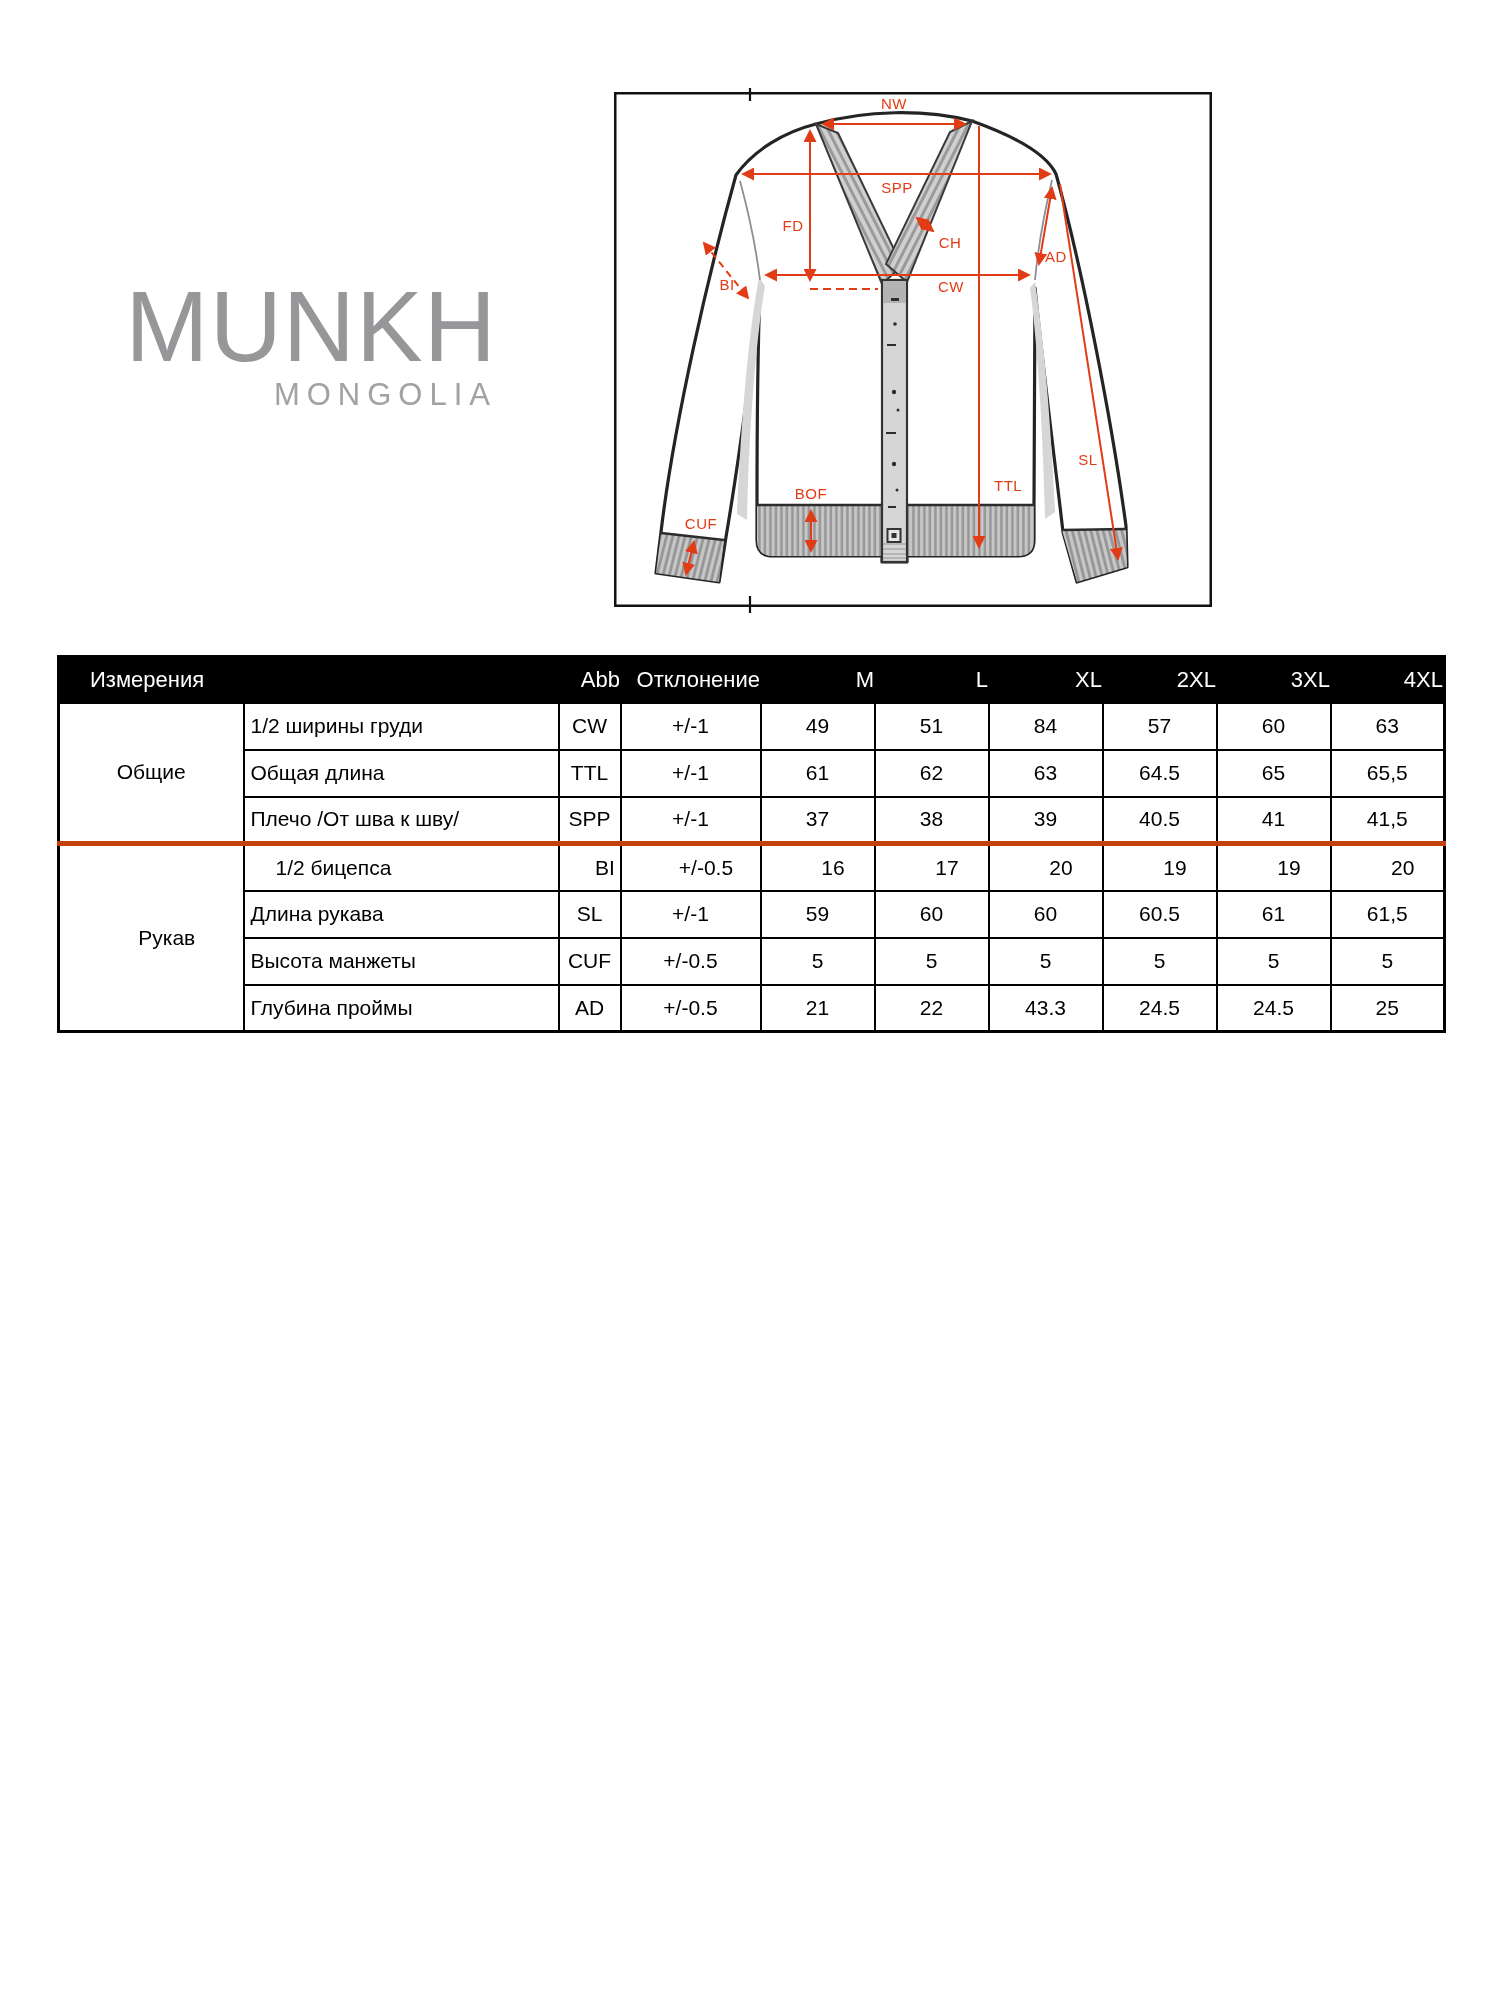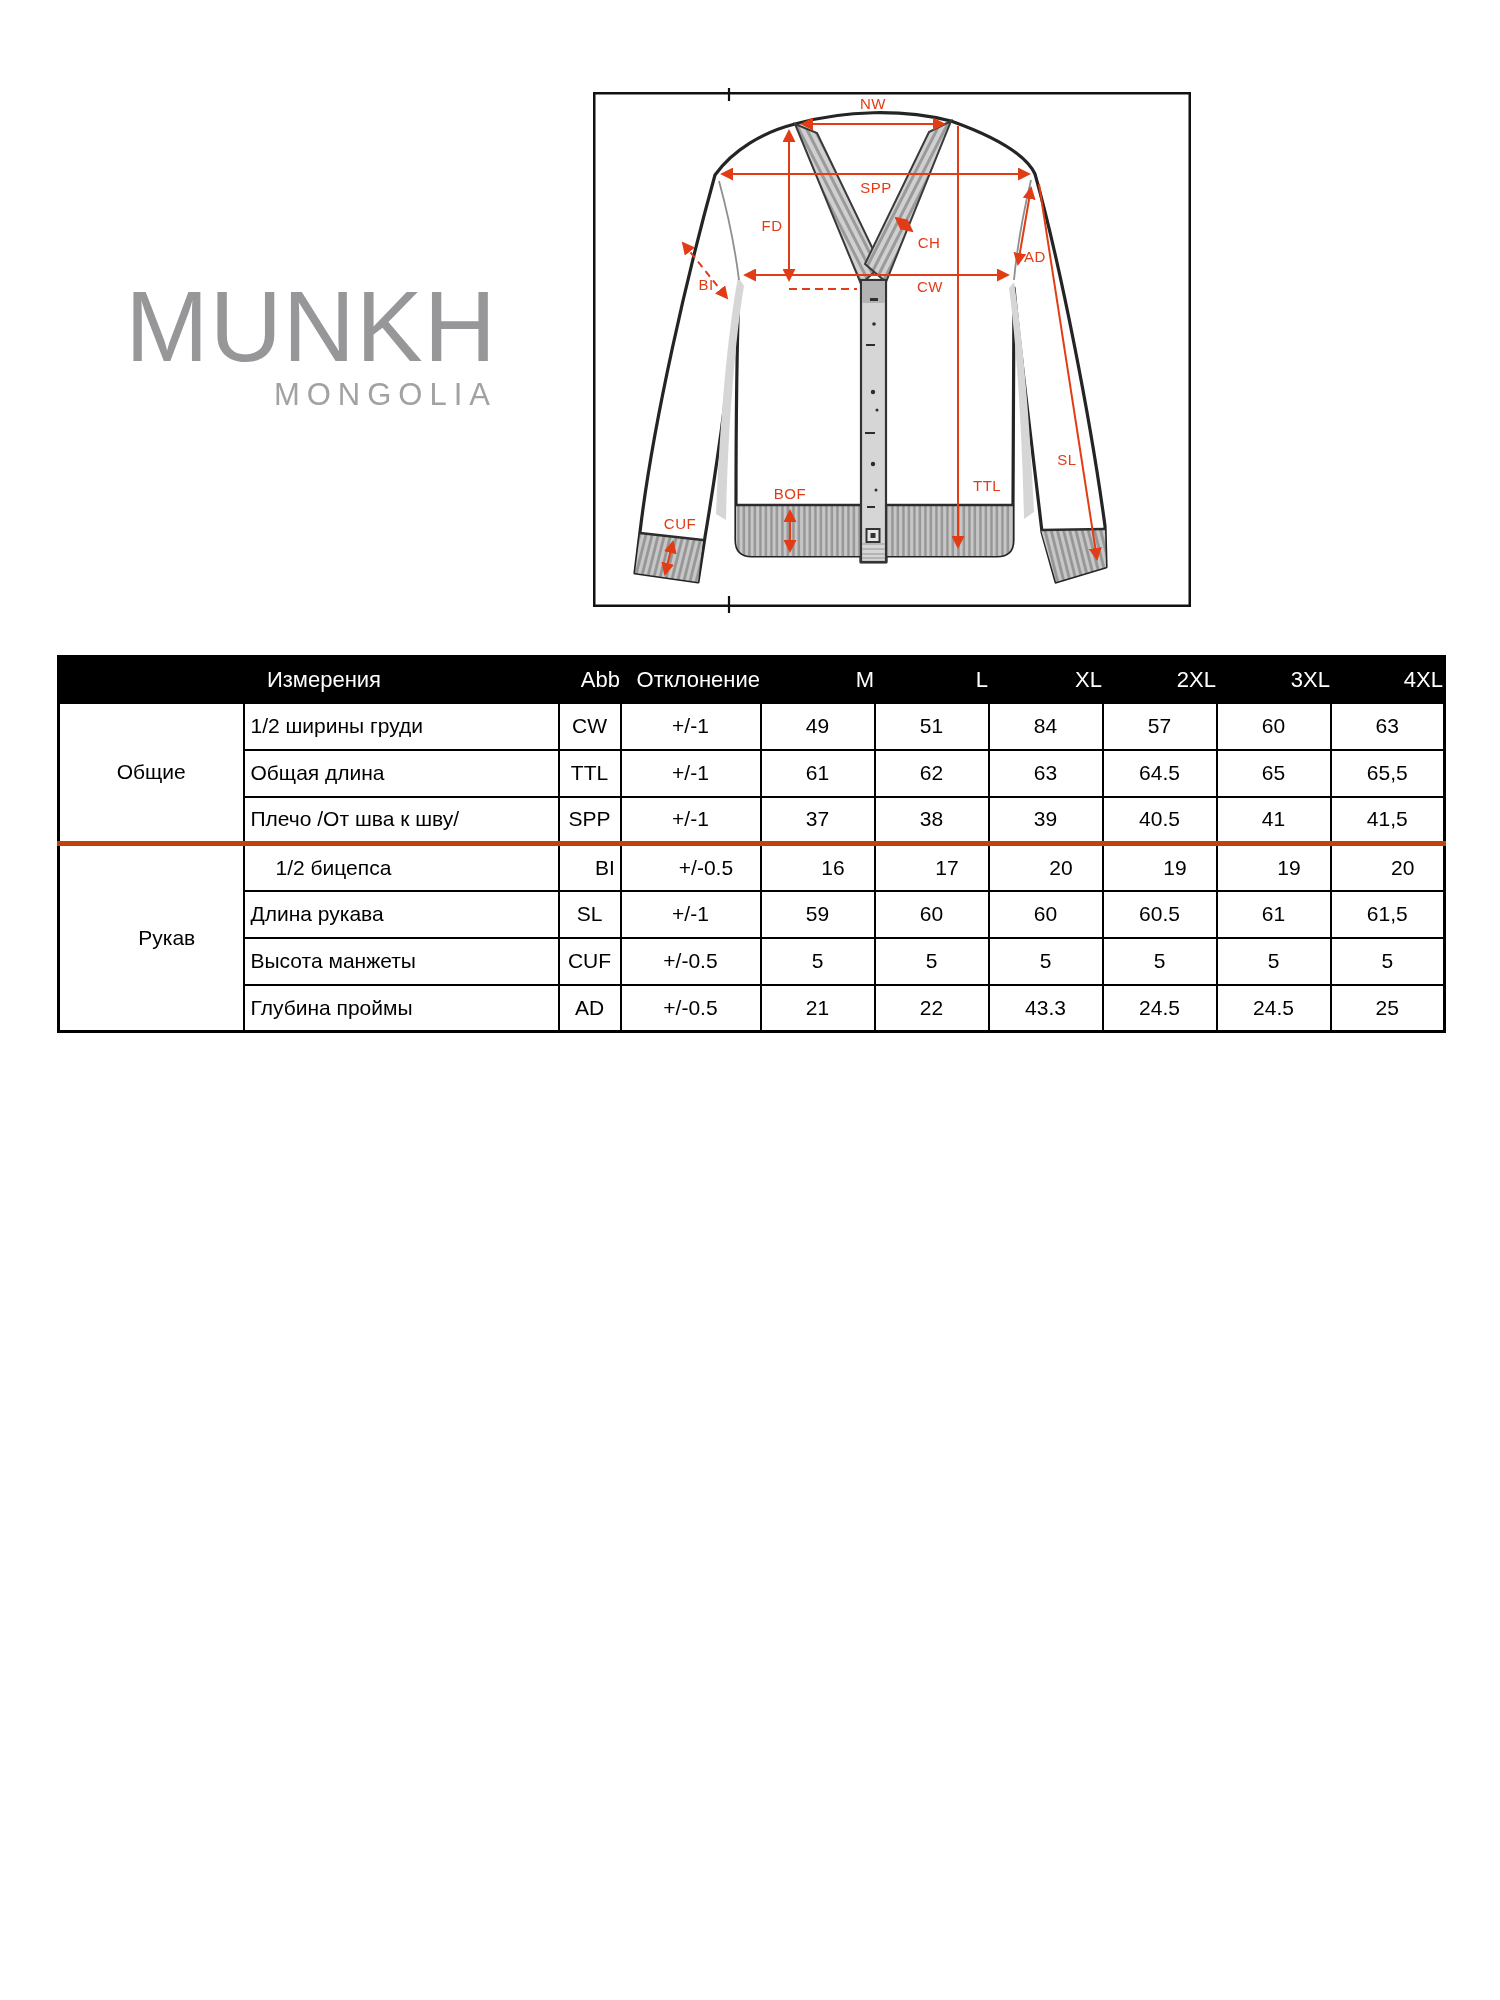--- a/index.html
+++ b/index.html
@@ -14,35 +14,35 @@
   .logo-brand {
     font-size:100px; line-height:100px; font-weight:400;
     color:#97979a; letter-spacing:1px; white-space:nowrap;
   }
   .logo-sub {
     margin-top:4px; font-size:31px; line-height:30px; font-weight:400;
     color:#a2a2a5; letter-spacing:7px; padding-left:7px; white-space:nowrap;
   }
 
   
-  .diagram { position:absolute; left:593px; top:92px; width:598px; height:515px; }
+  .diagram { position:absolute; left:614px; top:92px; width:598px; height:515px; }
   .diagram svg { overflow:visible; display:block; }
   .mlabel { font-family:"Liberation Sans", sans-serif; font-size:15px; fill:#e23c16; letter-spacing:.5px; }
 
   
   table.size-table {
     position:absolute; left:57px; top:655px; width:1388px;
     border-collapse:collapse; table-layout:fixed;
     font-size:21px; color:#000;
   }
   .size-table th {
     background:#000; color:#fff; font-weight:400; font-size:22px;
     height:46px; text-align:right; border:1px solid #000;
   }
-  .size-table th.h-meas { text-align:center; padding-left:30px; }
+  .size-table th.h-meas { text-align:left; padding-left:30px; }
   .size-table td {
     border:2px solid #000; height:47px; text-align:center;
     background:#fff; overflow:hidden; white-space:nowrap;
   }
   .size-table { border:3px solid #000; }
   .size-table td.mname { text-align:left; padding-left:6px; }
   .size-table tr.group-sep td { border-top:5px solid #c2410c;padding-left:31px; }
 </style>
 </head>
 <body>

